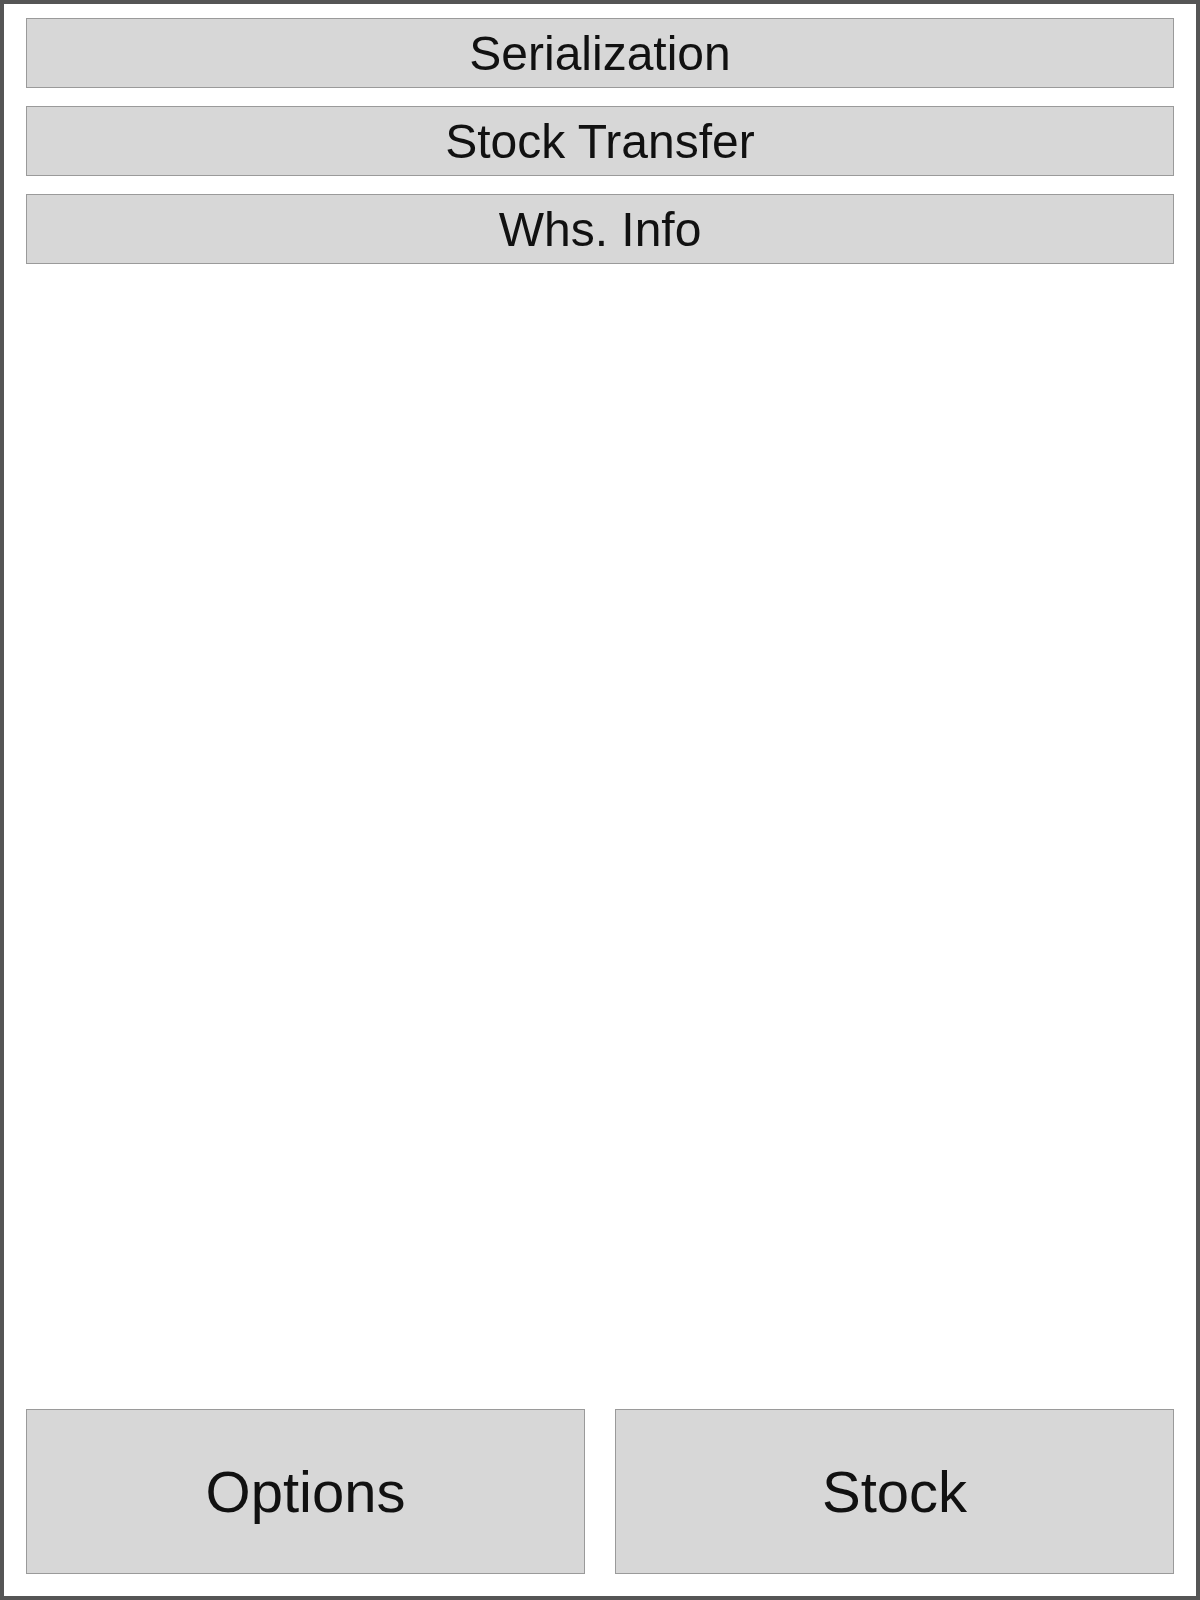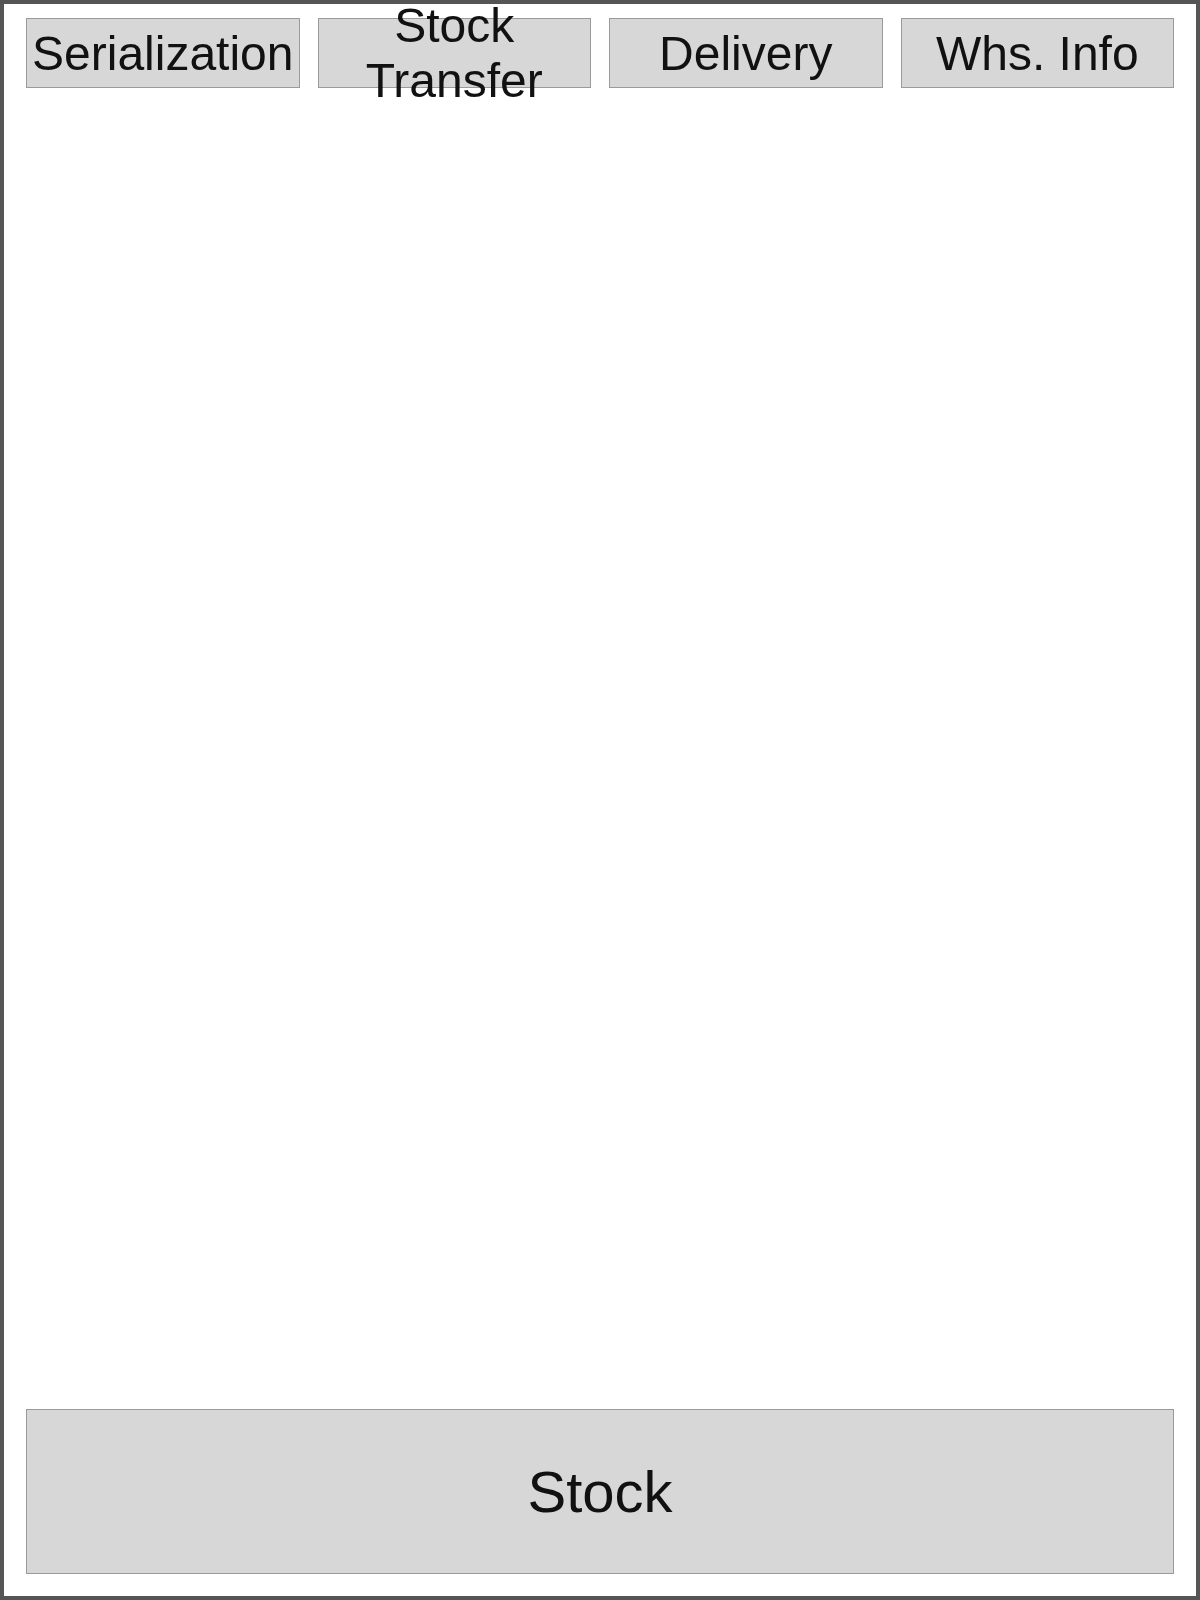--- a/index.html
+++ b/index.html
@@ -19,21 +19,21 @@
       height: 1600px;
       border: 4px solid #555;
       background: #fff;
       display: flex;
       flex-direction: column;
       padding: 14px 22px 22px 22px;
     }
     .menu-area {
       flex: 1;
       display: flex;
-      flex-direction: row;
+      flex-direction: column;
       gap: 18px;
     }
     .menu-btn {
       width: 100%;
       height: 70px;
       background: #d7d7d7;
       border: 1px solid #9a9a9a;
       font-size: 48px;
       color: #111;
       text-align: center;
@@ -71,24 +71,24 @@
 
 <div class="app-frame">
   <div class="menu-area">
     <button class="menu-btn">
       <span>Serialization</span>
     </button>
     <button class="menu-btn">
       <span>Stock Transfer</span>
     </button>
     <button class="menu-btn">
-      <span>Delivery</span>
-    </button>
-    <button class="menu-btn">
       <span>Whs. Info</span>
     </button>
   </div>
   <div class="footer-area">
+    <button class="footer-btn">
+      <span>Options</span>
+    </button>
     <button class="footer-btn">
       <span>Stock</span>
     </button>
   </div>
 </div>
 
 </body></html>

